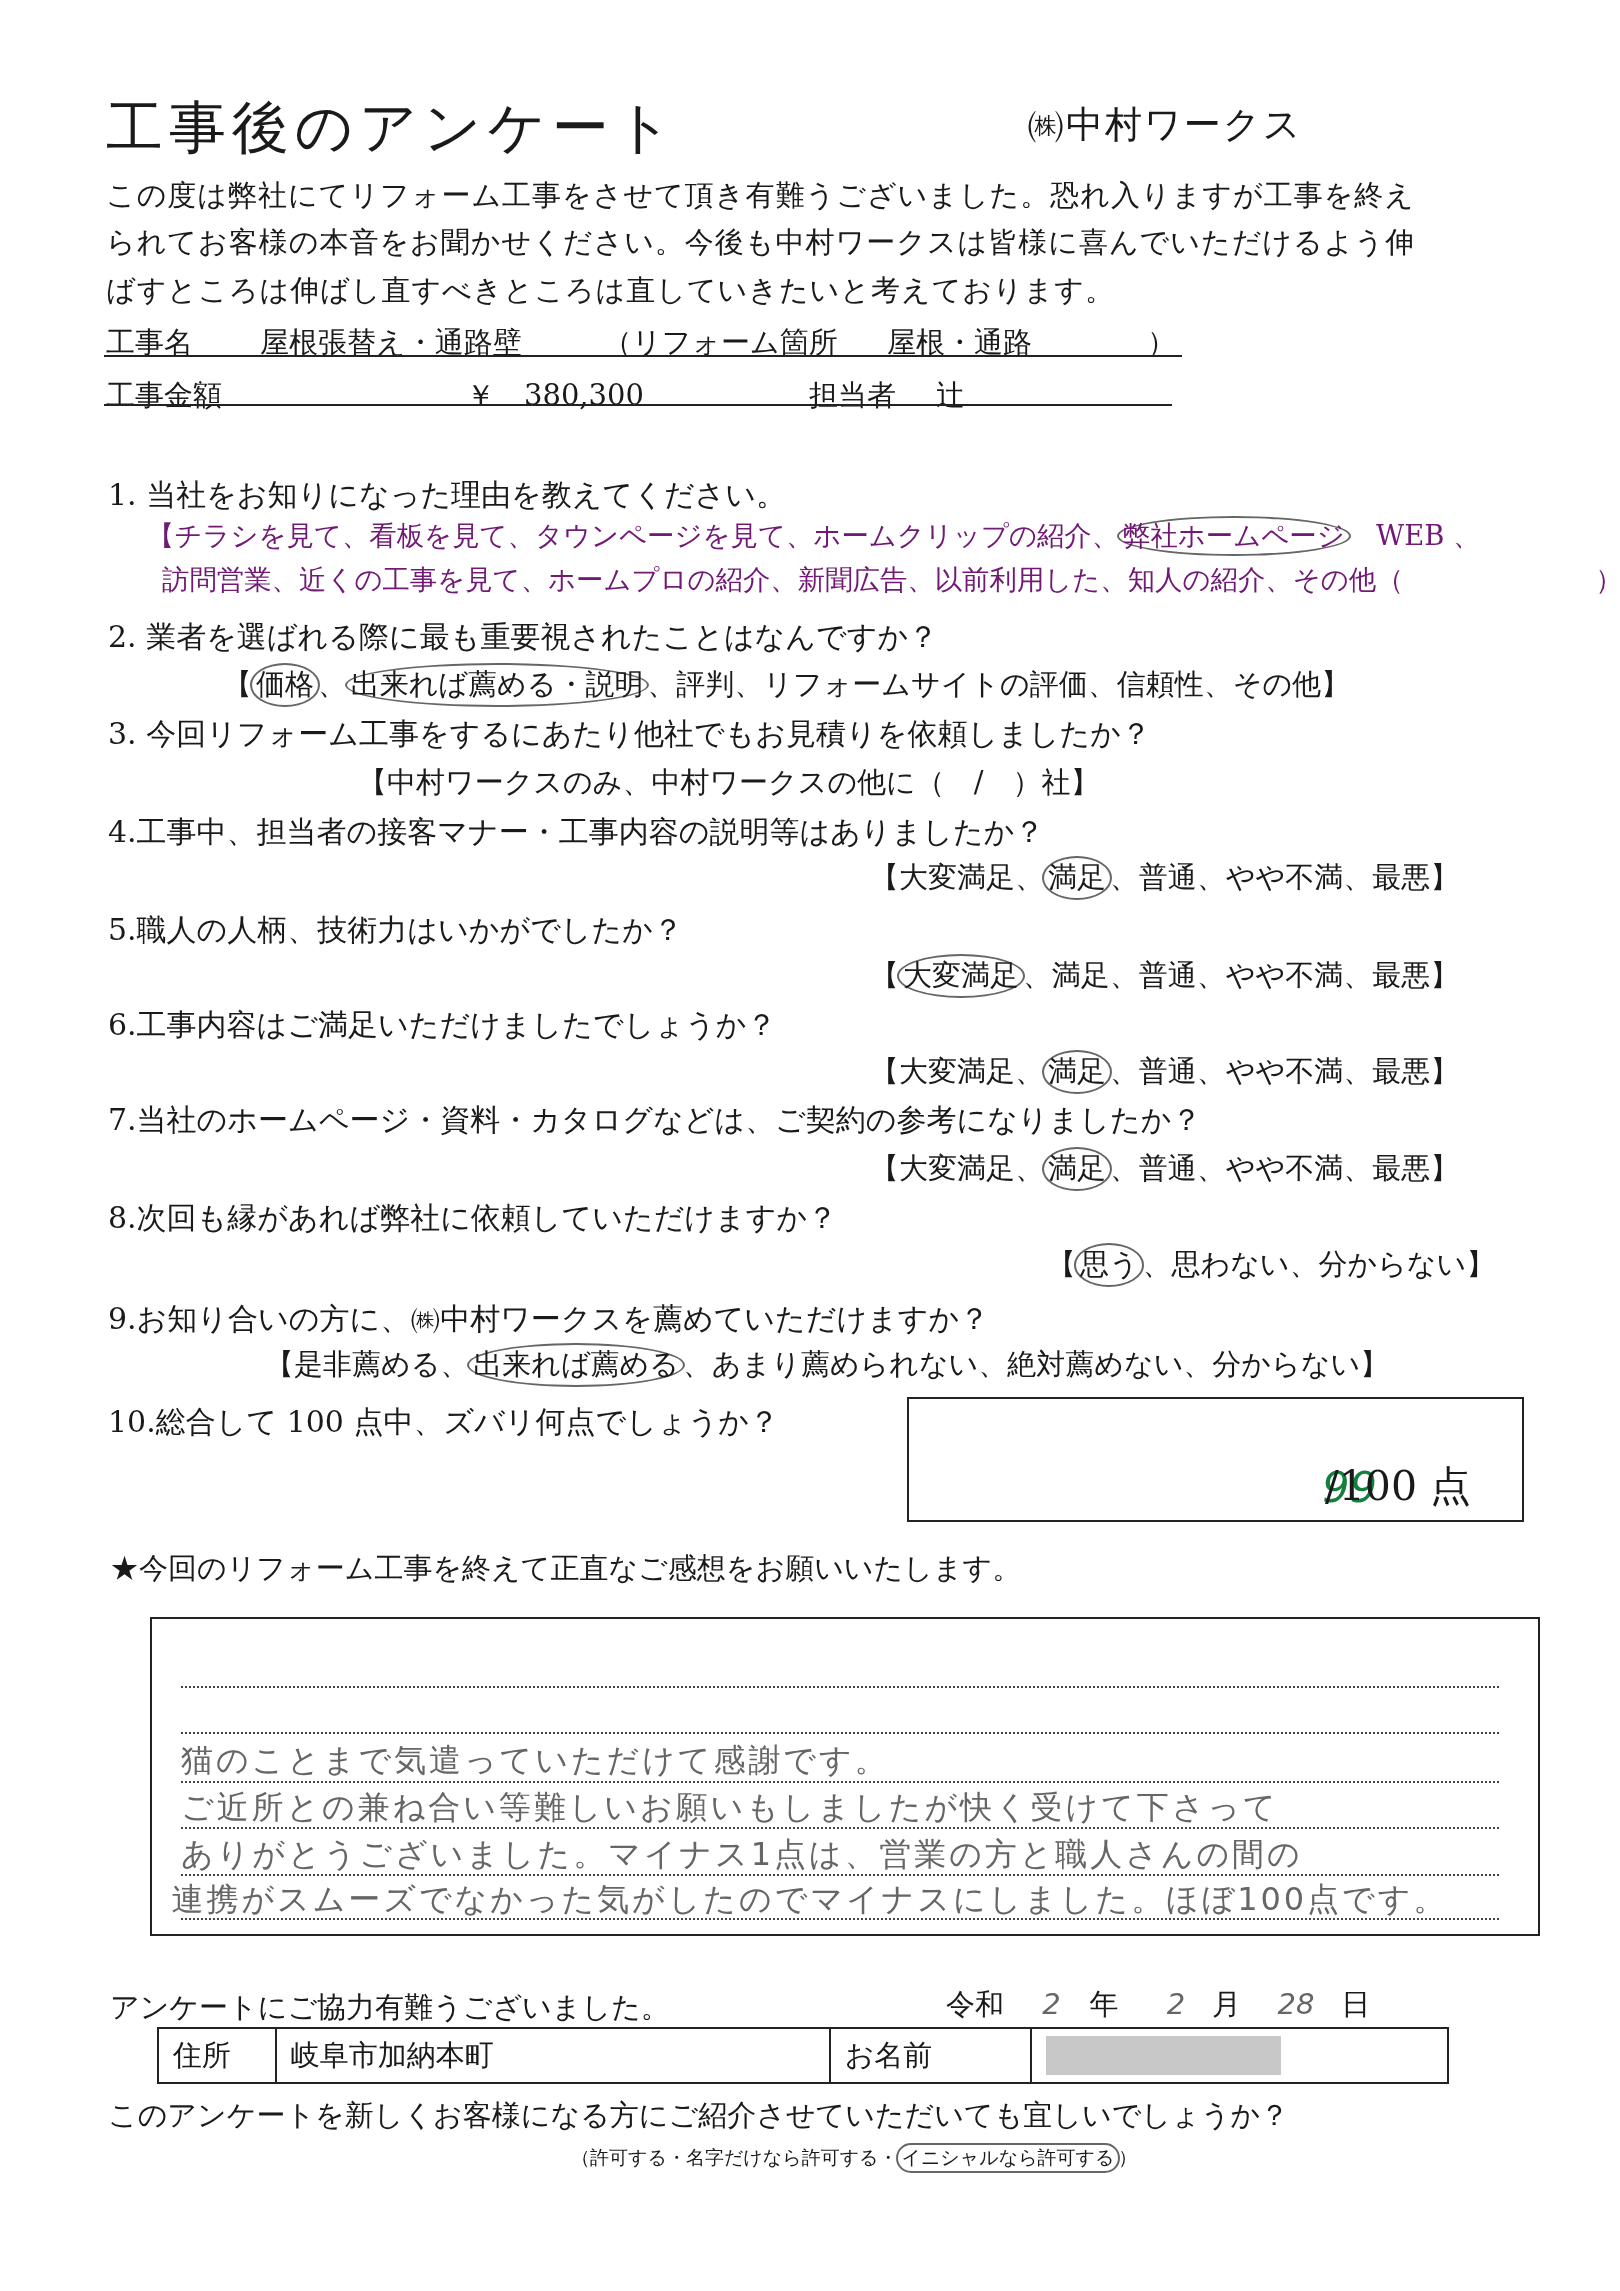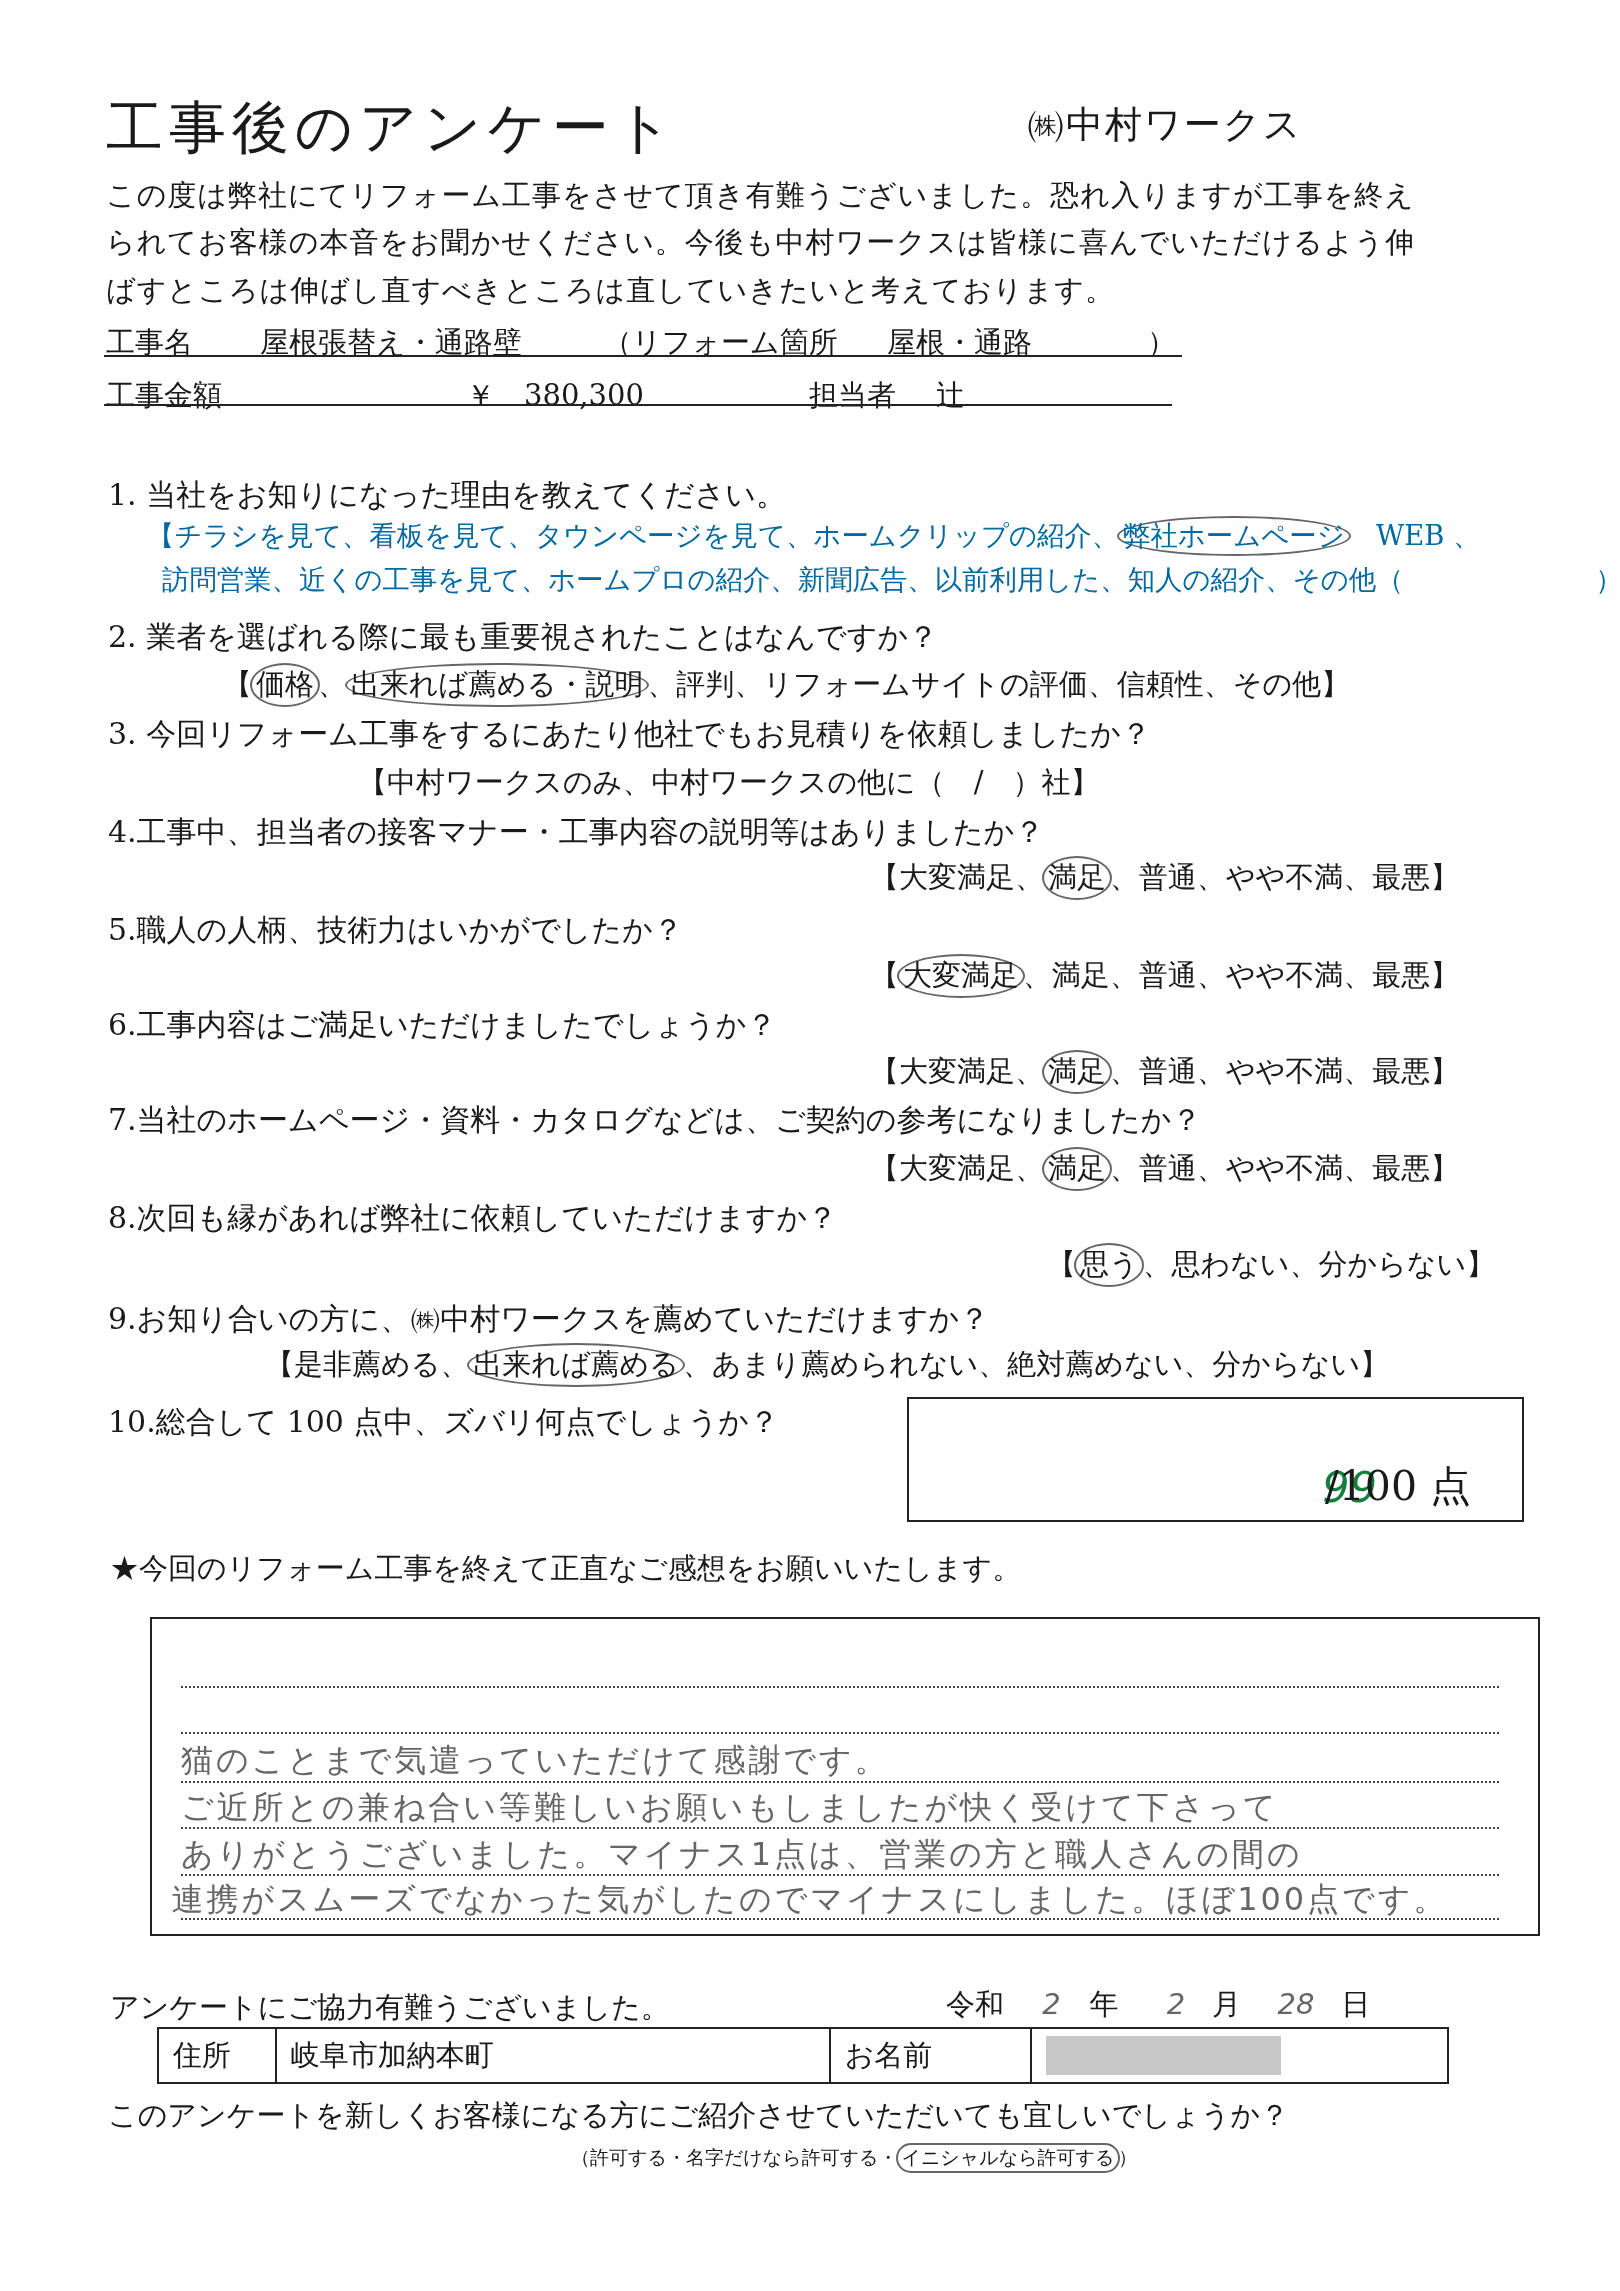--- a/index.html
+++ b/index.html
@@ -8,21 +8,21 @@
     font-family:"DejaVu Serif", "Liberation Serif", serif;
     color:#1a1a1a;
   }
   .abs { position:absolute; white-space:nowrap; }
   .title { left:106px; top:90px; font-size:57px; letter-spacing:5.9px; }
   .company { left:1027px; top:100px; font-size:37px; letter-spacing:2px; }
   .intro { left:106px; font-size:29px; letter-spacing:1px; }
   .field-line { position:absolute; border-bottom:2px solid #222; }
   .flabel { font-size:29px; }
   .q { left:108px; font-size:30px; }
-  .opt { font-size:27.4px; color:#0369a1; }
+  .opt { font-size:27.4px; color:#701a75; }
   .ans { font-size:29px; }
   .circ {
     display:inline-block; border:2px solid #666; border-radius:50%;
     padding:0 3.9px; margin:-3.9px -2px;
   }
   .score-box {
     position:absolute; left:907px; top:1397px; width:617px; height:125px;
     border:2.9px solid #222; box-sizing:border-box;
   }
   .score-val { position:absolute; right:145px; bottom:7.8px; font-size:43px; color:#15803d;

